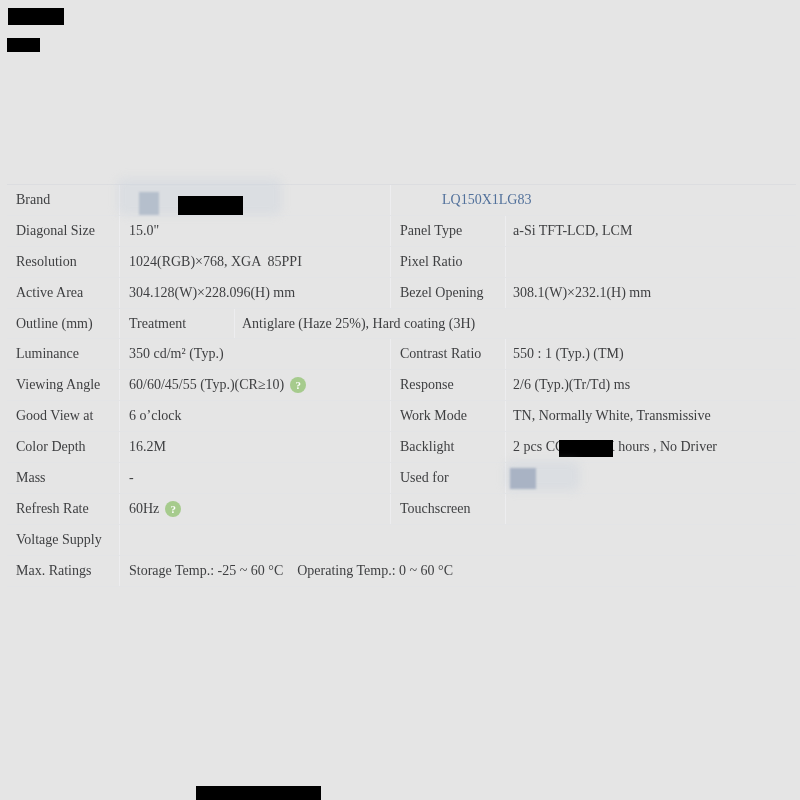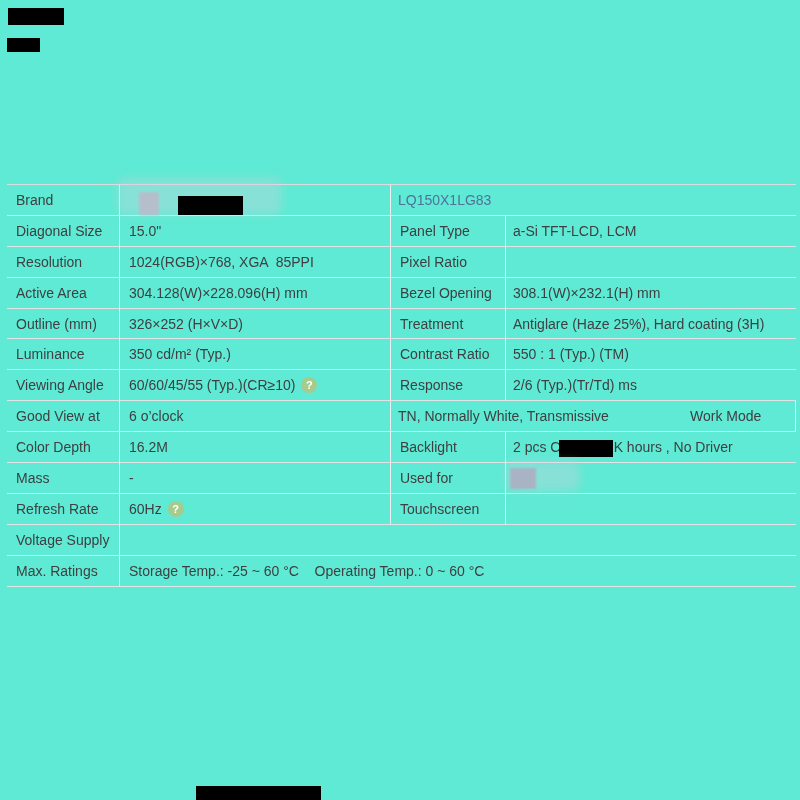--- a/index.html
+++ b/index.html
@@ -1,31 +1,31 @@
 <!DOCTYPE html>
 <html><head>
 <meta charset="utf-8">
 <style>
   * { box-sizing: border-box; margin: 0; padding: 0; }
   html, body { width: 800px; height: 800px; background: #ffffff; overflow: hidden;
     font-family: "Liberation Sans", "DejaVu Sans", sans-serif; }
-  .canvas { position: relative; width: 800px; height: 800px; background: #5eead4; }
+  .canvas { position: relative; width: 800px; height: 800px; background: #e5e5e5; font-family: Liberation Serif, serif; }
 
   
   .spec-table { position: absolute; left: 7px; top: 184px; width: 789px;
     border-top: 1px solid #dcdde0; }
   .row { display: flex; height: 30.9px; border-bottom: 1px solid #e3e4e6;
     font-size: 14px; color: #3e3f41; }
   .cell { display: flex; align-items: center; height: 100%; white-space: pre; }
   .c1 { width: 113px; padding-left: 9px; border-right: 1px solid #ededef; }
   .c2 { width: 271px; padding-left: 9px; border-right: 1px solid #ededef; position: relative; }
   .c3 { width: 115px; padding-left: 9px; border-right: 1px solid #ededef; }
   .c4 { flex: 1; padding-left: 7px; position: relative; }
   .cfull { flex: 1; padding-left: 9px; }
-  .link-blue { color: #52719b; text-decoration: none; cursor: pointer; }
+  .link-blue { color: #52719b; text-decoration: none; cursor: pointer; margin-left: 44px; }
 
   .help-icon { display: inline-flex; width: 16px; height: 16px; border-radius: 50%;
     background: #a6cb8d; color: #ffffff; font-size: 11px; font-weight: bold;
     align-items: center; justify-content: center; margin-left: 6px; flex: 0 0 auto;
     cursor: pointer; }
 
   
   .black-bar { position: absolute; background: #000000; }
   .blur-smudge { position: absolute; background: rgba(203,211,222,0.38);
     filter: blur(4px); border-radius: 8px; }
@@ -67,21 +67,20 @@
 
     <div class="row">
       <div class="cell c1">Active Area</div>
       <div class="cell c2">304.128(W)×228.096(H) mm</div>
       <div class="cell c3">Bezel Opening</div>
       <div class="cell c4">308.1(W)×232.1(H) mm</div>
     </div>
 
     <div class="row">
       <div class="cell c1">Outline (mm)</div>
-      <div class="cell c2">326×252 (H×V×D)</div>
       <div class="cell c3">Treatment</div>
       <div class="cell c4">Antiglare (Haze 25%), Hard coating (3H)</div>
     </div>
 
     <div class="row">
       <div class="cell c1">Luminance</div>
       <div class="cell c2">350 cd/m² (Typ.)</div>
       <div class="cell c3">Contrast Ratio</div>
       <div class="cell c4">550 : 1 (Typ.) (TM)</div>
     </div>
@@ -92,22 +91,22 @@
         <span>60/60/45/55 (Typ.)(CR≥10)</span>
         <span class="help-icon">?</span>
       </div>
       <div class="cell c3">Response</div>
       <div class="cell c4">2/6 (Typ.)(Tr/Td) ms</div>
     </div>
 
     <div class="row">
       <div class="cell c1">Good View at</div>
       <div class="cell c2">6 o’clock</div>
+      <div class="cell c3">Work Mode</div>
       <div class="cell c4">TN, Normally White, Transmissive</div>
-      <div class="cell c3">Work Mode</div>
     </div>
 
     <div class="row">
       <div class="cell c1">Color Depth</div>
       <div class="cell c2">16.2M</div>
       <div class="cell c3">Backlight</div>
       <div class="cell c4">
         <span>2 pcs CCFL , 50K hours , No Driver</span>
         <div class="black-bar" style="left:53px; top:8px; width:54px; height:17px;"></div>
       </div>

